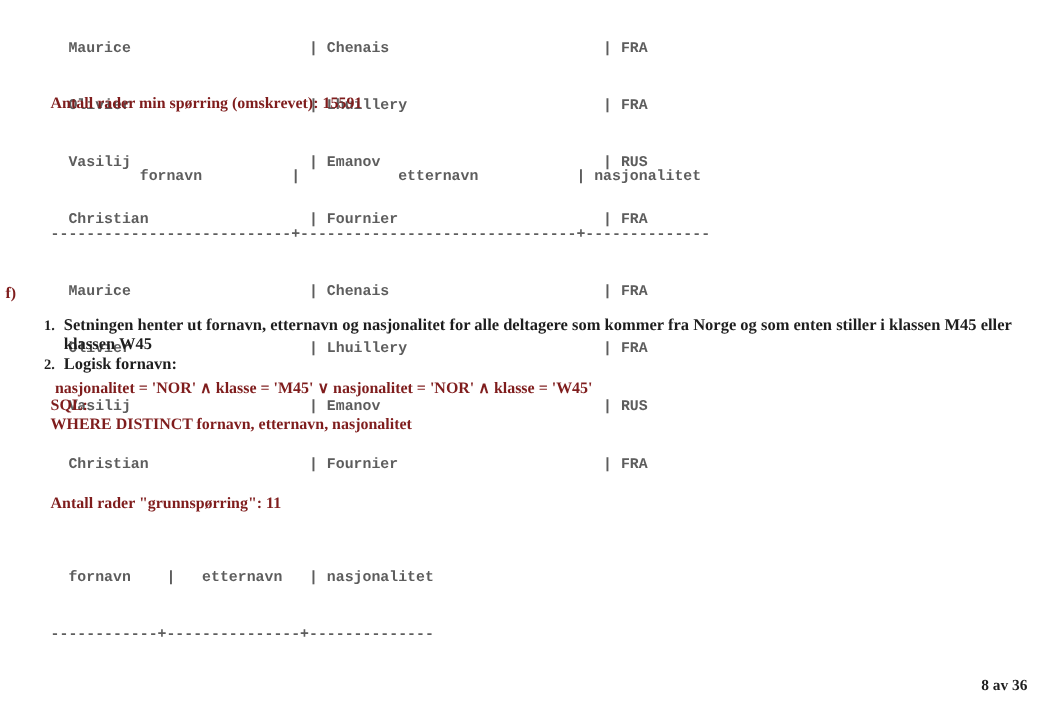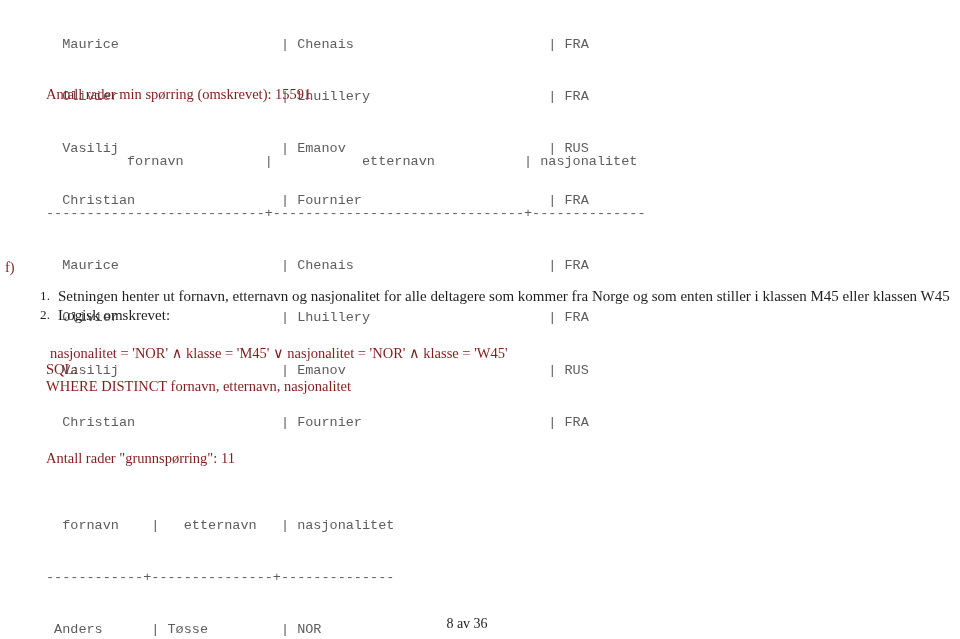--- a/index.html
+++ b/index.html
@@ -41,21 +41,21 @@
   }
 
   .small-prose {
     font-family: "Liberation Serif", serif;
     font-size: 15px;
     line-height: 16.5px;
     color: #1e1e1e;
   }
 
   
-  .abs { position: absolute; }
+  .abs { position: absolute; font-weight: bold; }
 
   #top-result-rows   { left: 46px;  top: 1px; }
   #count-line-1      { left: 46px;  top: 86px; }
   #second-table      { left: 46px;  top: 118px; }
 
   #section-marker-f  { left: 5px;   top: 259px; font-size: 14.5px; }
 
   #task-list         { left: 28px;  top: 288px; width: 926px; }
   .task-item {
     display: flex;
@@ -74,21 +74,21 @@
 
   #logic-line        { left: 50px;  top: 345px; }
   #sql-block         { left: 46px;  top: 361px; }
   .sql-line { display: block; white-space: nowrap; }
 
   #count-line-2      { left: 46px;  top: 450px; }
   #third-table       { left: 46px;  top: 482px; }
 
   #page-footer {
     left: 0; top: 616px; width: 934px;
-    text-align: center;
+    text-align: right;
     font-size: 14px;
     color: #1e1e1e;
   }
 
   .row-line { display: block; }
 </style>
 </head>
 <body>
 
 <div class="page">
@@ -113,37 +113,36 @@
 
   <div class="abs prose" id="section-marker-f">f)</div>
 
   <div class="abs" id="task-list">
     <div class="task-item">
       <span class="task-num small-prose">1.</span>
       <span class="task-body small-prose">Setningen henter ut fornavn, etternavn og nasjonalitet for alle deltagere som kommer fra Norge og som enten stiller i klassen M45 eller klassen W45</span>
     </div>
     <div class="task-item">
       <span class="task-num small-prose">2.</span>
-      <span class="task-body small-prose">Logisk omskrevet:</span>
+      <span class="task-body small-prose">Logisk fornavn:</span>
     </div>
   </div>
 
   <div class="abs prose" id="logic-line">nasjonalitet = 'NOR' ∧ klasse = 'M45' ∨ nasjonalitet = 'NOR' ∧ klasse = 'W45'</div>
 
   <div class="abs prose" id="sql-block">
     <span class="sql-line">SQL:</span>
     <span class="sql-line">WHERE DISTINCT fornavn, etternavn, nasjonalitet</span>
   </div>
 
   <div class="abs prose" id="count-line-2">Antall rader "grunnspørring": 11</div>
 
   <div class="abs console" id="third-table">
     <span class="row-line">  fornavn    |   etternavn   | nasjonalitet</span>
     <span class="row-line">------------+---------------+--------------</span>
-    <span class="row-line"> Anders      | Tøsse         | NOR</span>
     
     
     
     
   </div>
 
   <div class="abs" id="page-footer">8 av 36</div>
 
 </div>
 

